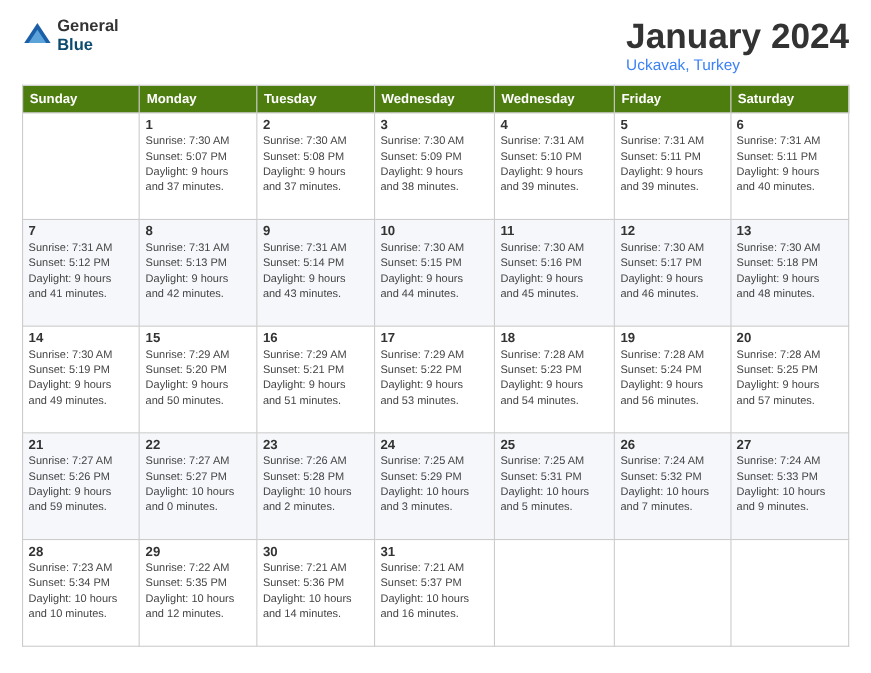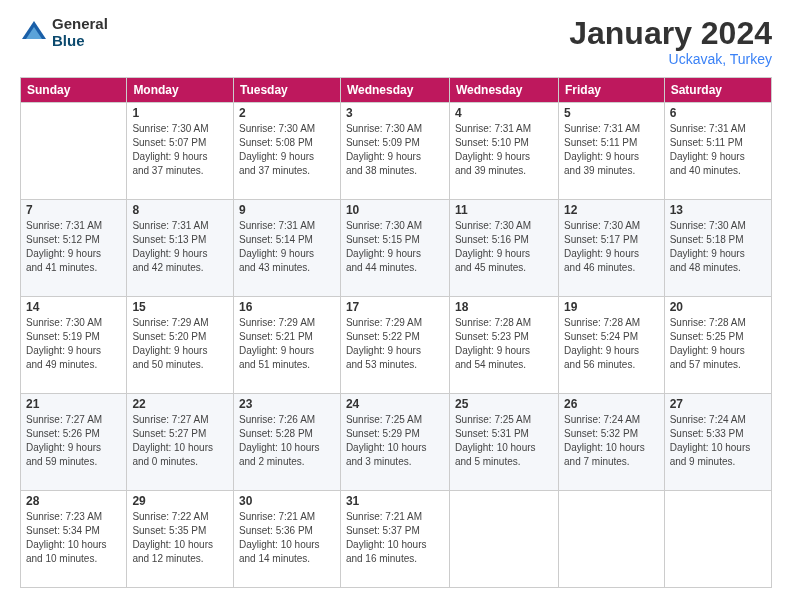--- a/index.html
+++ b/index.html
@@ -41,39 +41,38 @@
     .logo-blue {
       font-size: 15px;
       font-weight: bold;
       color: #0c4a6e;
     }
     .logo-icon {
       width: 28px;
       height: 28px;
     }
     .title-block {
-      text-align: right;
     }
     .title-month {
       font-size: 32px;
       font-weight: bold;
       color: #333;
       line-height: 1.1;
     }
     .title-location {
       font-size: 14px;
       color: #3b82f6;
     }
     .calendar {
       width: 100%;
       border-collapse: collapse;
       flex: 1;
     }
     .calendar thead th {
-      background: #be185d;
+      background: #4d7c0f;
       color: #fff;
       font-size: 12px;
       font-weight: bold;
       padding: 5px 6px;
       text-align: left;
       border: 1px solid #ccc;
     }
     .calendar tbody td {
       border: 1px solid #ccc;
       vertical-align: top;

